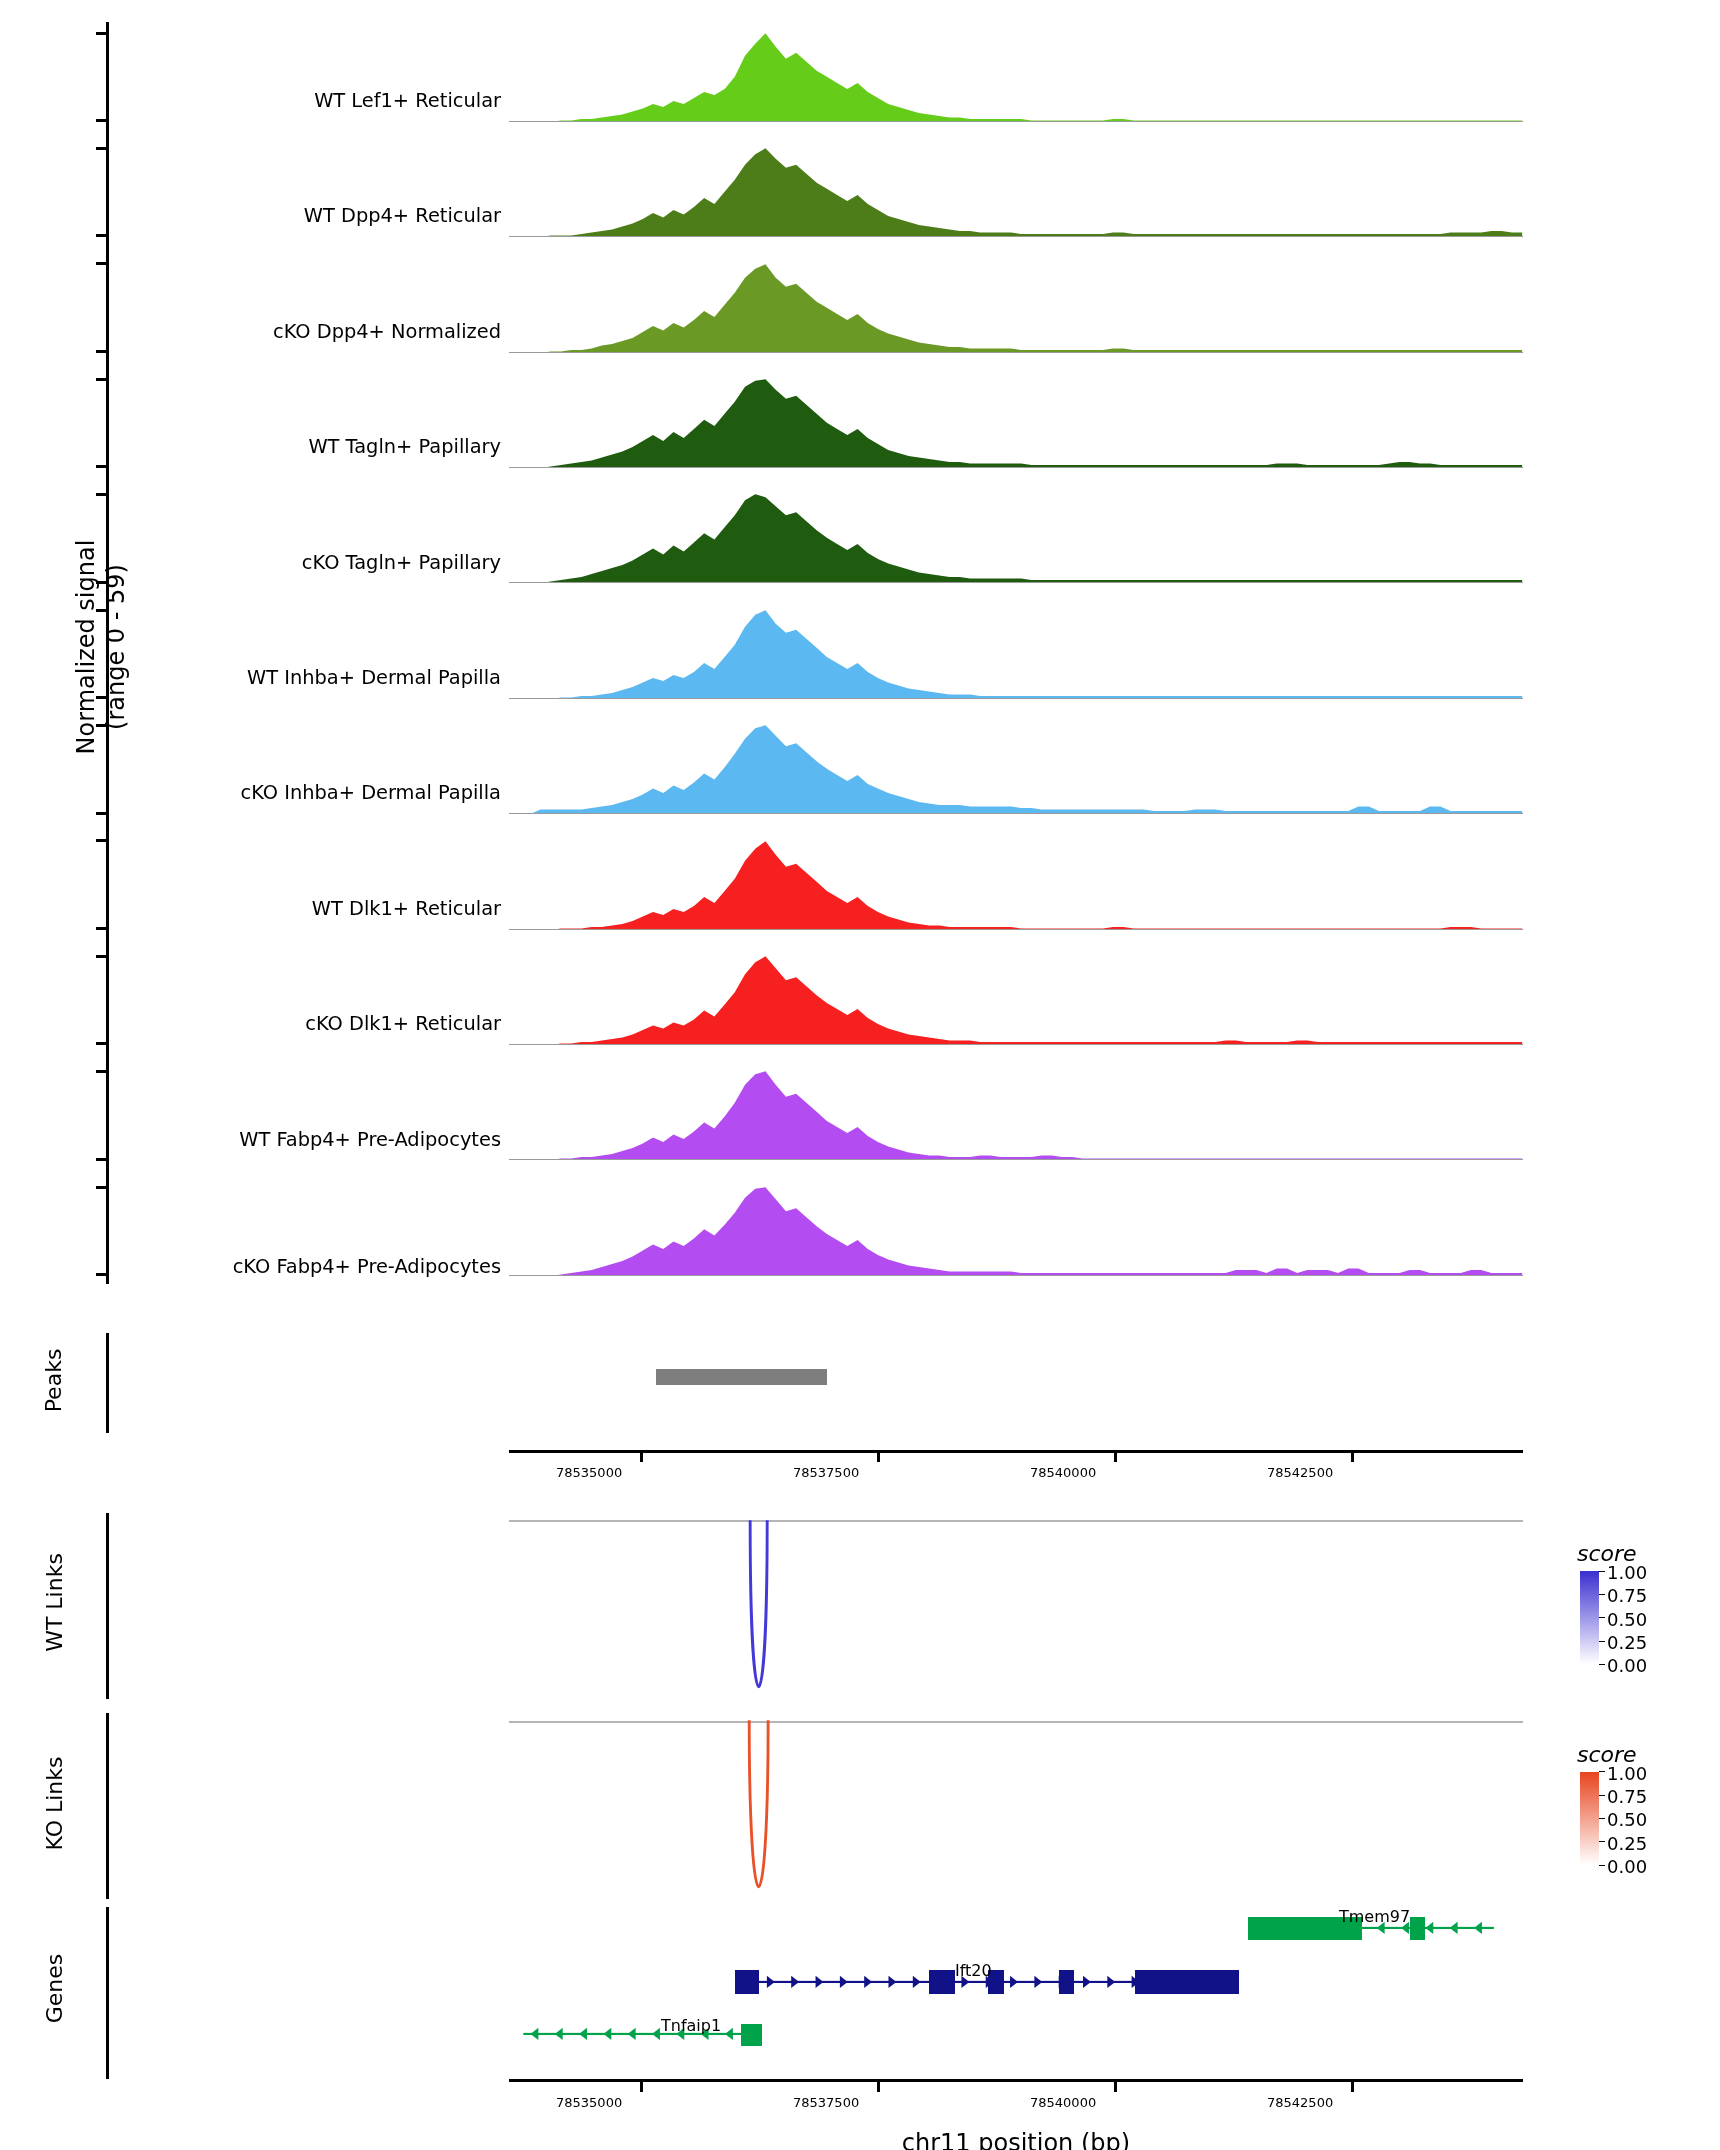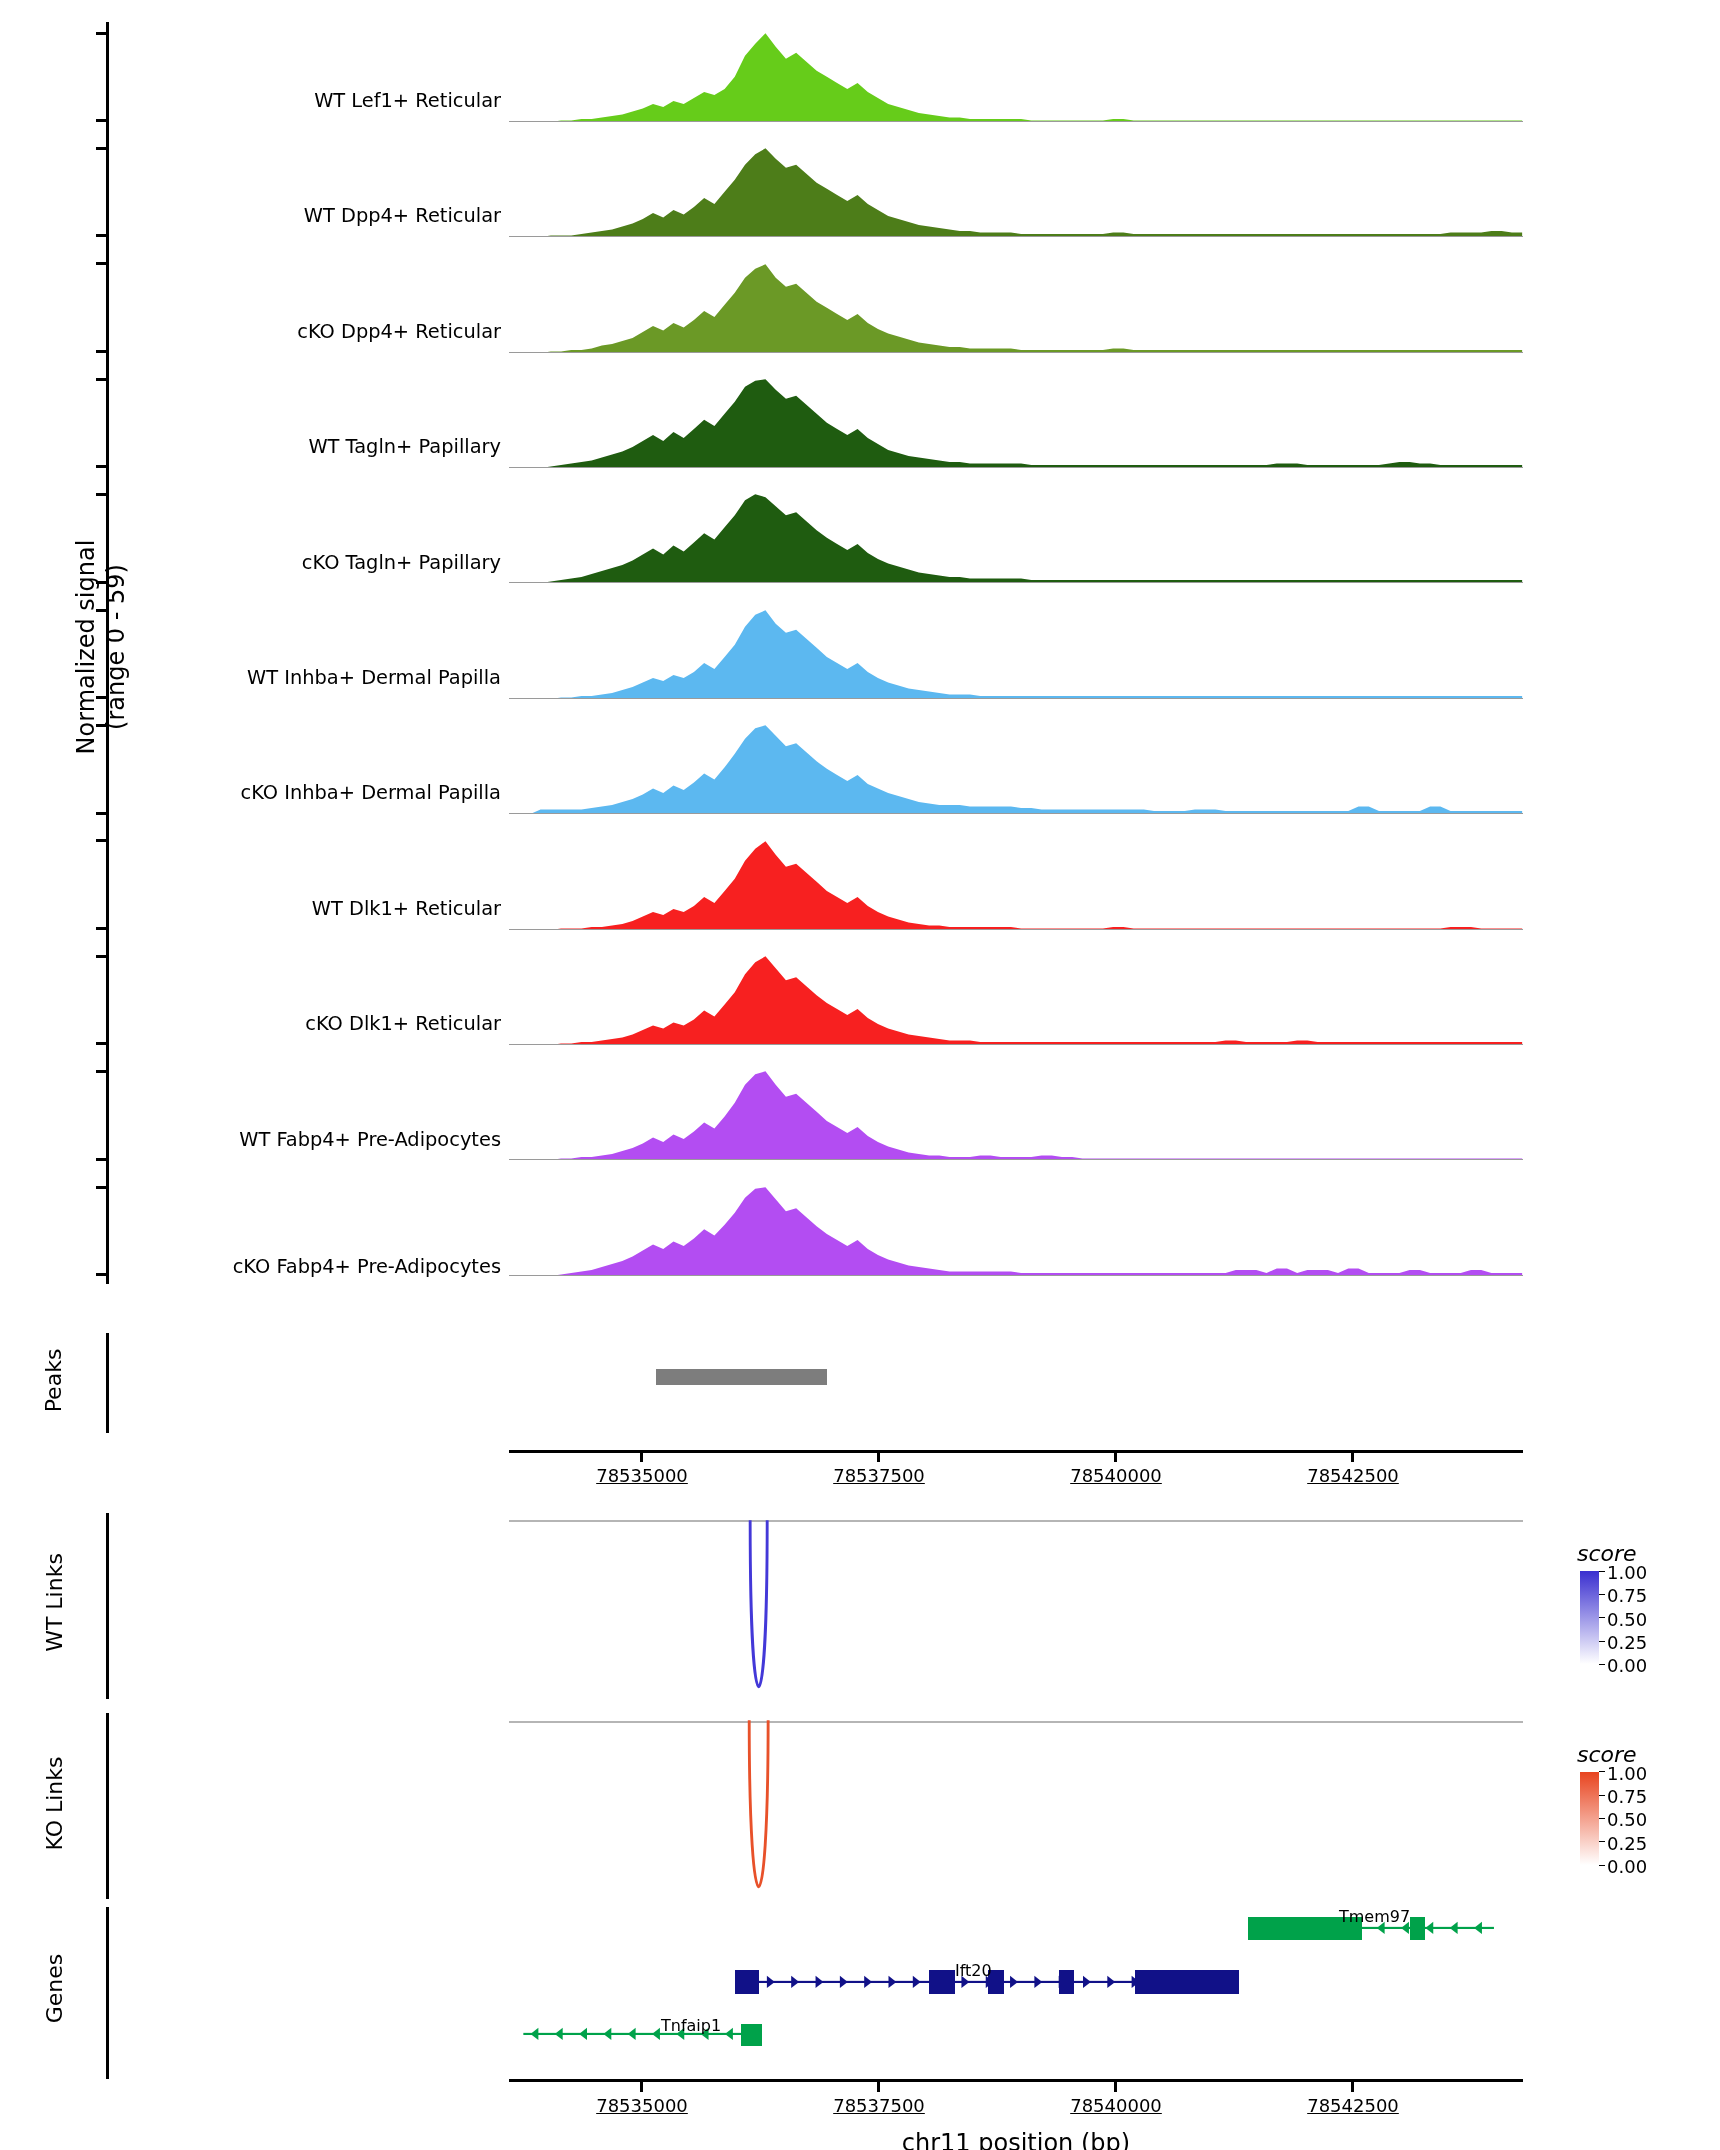--- a/index.html
+++ b/index.html
@@ -58,24 +58,23 @@
   }
 
   
   .axis-line {
     position: absolute;
     background: #000000;
     height: 2.9px;
   }
   .axis-tick-label {
     position: absolute;
-    font-size: 18px;
-    text-align: center;
+    font-size: 13px;
+    text-align: left;
     width: 172px;
-    text-decoration: underline;
   }
   .axis-title {
     position: absolute;
     font-size: 24px;
     text-align: center;
   }
 
   
   .peak-bar {
     position: absolute;
@@ -151,21 +150,21 @@
       </svg>
       <div class="baseline"></div>
     </div>
     <div class="tl" style="top:204px;">WT Dpp4+ Reticular</div>
     <div class="track" style="top:144px; height:93px;">
       <svg width="1014" height="93" viewBox="0 0 1415 130">
         <path d="M0.0 130.0 L14.3 130.0 L28.6 130.0 L42.9 130.0 L57.2 127.9 L71.5 127.9 L85.8 127.9 L100.1 125.8 L114.3 123.7 L128.6 121.6 L142.9 119.5 L157.2 115.3 L171.5 111.1 L185.8 104.8 L200.1 96.4 L214.4 102.7 L228.7 92.2 L243.0 98.5 L257.3 88.0 L271.6 75.4 L285.9 83.8 L300.2 66.9 L314.4 50.1 L328.7 29.1 L343.0 14.4 L357.3 6.0 L371.6 20.7 L385.9 33.3 L400.2 29.1 L414.5 41.7 L428.8 54.3 L443.1 62.7 L457.4 71.2 L471.7 79.6 L486.0 71.2 L500.3 83.8 L514.5 92.2 L528.8 100.6 L543.1 104.8 L557.4 109.0 L571.7 113.2 L586.0 115.3 L600.3 117.4 L614.6 119.5 L628.9 121.6 L643.2 121.6 L657.5 123.7 L671.8 123.7 L686.1 123.7 L700.4 123.7 L714.6 125.8 L728.9 125.8 L743.2 125.8 L757.5 125.8 L771.8 125.8 L786.1 125.8 L800.4 125.8 L814.7 125.8 L829.0 125.8 L843.3 123.7 L857.6 123.7 L871.9 125.8 L886.2 125.8 L900.5 125.8 L914.7 125.8 L929.0 125.8 L943.3 125.8 L957.6 125.8 L971.9 125.8 L986.2 125.8 L1000.5 125.8 L1014.8 125.8 L1029.1 125.8 L1043.4 125.8 L1057.7 125.8 L1072.0 125.8 L1086.3 125.8 L1100.6 125.8 L1114.8 125.8 L1129.1 125.8 L1143.4 125.8 L1157.7 125.8 L1172.0 125.8 L1186.3 125.8 L1200.6 125.8 L1214.9 125.8 L1229.2 125.8 L1243.5 125.8 L1257.8 125.8 L1272.1 125.8 L1286.4 125.8 L1300.7 125.8 L1314.9 123.7 L1329.2 123.7 L1343.5 123.7 L1357.8 123.7 L1372.1 121.6 L1386.4 121.6 L1400.7 123.7 L1415.0 123.7 L 1415 130 L 0 130 Z" fill="#4d7d19" stroke="none"></path>
       </svg>
       <div class="baseline"></div>
     </div>
-    <div class="tl" style="top:320px;">cKO Dpp4+ Reticular</div>
+    <div class="tl" style="top:320px;">cKO Dpp4+ Normalized</div>
     <div class="track" style="top:260px; height:93px;">
       <svg width="1014" height="93" viewBox="0 0 1415 130">
         <path d="M0.0 130.0 L14.3 130.0 L28.6 130.0 L42.9 130.0 L57.2 127.9 L71.5 127.9 L85.8 125.8 L100.1 125.8 L114.3 123.7 L128.6 119.5 L142.9 117.4 L157.2 113.2 L171.5 109.0 L185.8 100.6 L200.1 92.2 L214.4 98.5 L228.7 88.0 L243.0 94.3 L257.3 83.8 L271.6 71.2 L285.9 79.6 L300.2 62.7 L314.4 45.9 L328.7 24.9 L343.0 12.3 L357.3 6.0 L371.6 24.9 L385.9 37.5 L400.2 33.3 L414.5 45.9 L428.8 58.5 L443.1 66.9 L457.4 75.4 L471.7 83.8 L486.0 75.4 L500.3 88.0 L514.5 96.4 L528.8 102.7 L543.1 106.9 L557.4 111.1 L571.7 115.3 L586.0 117.4 L600.3 119.5 L614.6 121.6 L628.9 121.6 L643.2 123.7 L657.5 123.7 L671.8 123.7 L686.1 123.7 L700.4 123.7 L714.6 125.8 L728.9 125.8 L743.2 125.8 L757.5 125.8 L771.8 125.8 L786.1 125.8 L800.4 125.8 L814.7 125.8 L829.0 125.8 L843.3 123.7 L857.6 123.7 L871.9 125.8 L886.2 125.8 L900.5 125.8 L914.7 125.8 L929.0 125.8 L943.3 125.8 L957.6 125.8 L971.9 125.8 L986.2 125.8 L1000.5 125.8 L1014.8 125.8 L1029.1 125.8 L1043.4 125.8 L1057.7 125.8 L1072.0 125.8 L1086.3 125.8 L1100.6 125.8 L1114.8 125.8 L1129.1 125.8 L1143.4 125.8 L1157.7 125.8 L1172.0 125.8 L1186.3 125.8 L1200.6 125.8 L1214.9 125.8 L1229.2 125.8 L1243.5 125.8 L1257.8 125.8 L1272.1 125.8 L1286.4 125.8 L1300.7 125.8 L1314.9 125.8 L1329.2 125.8 L1343.5 125.8 L1357.8 125.8 L1372.1 125.8 L1386.4 125.8 L1400.7 125.8 L1415.0 125.8 L 1415 130 L 0 130 Z" fill="#6b9926" stroke="none"></path>
       </svg>
       <div class="baseline"></div>
     </div>
     <div class="tl" style="top:435px;">WT Tagln+ Papillary</div>
     <div class="track" style="top:375px; height:93px;">
       <svg width="1014" height="93" viewBox="0 0 1415 130">
         <path d="M0.0 130.0 L14.3 130.0 L28.6 130.0 L42.9 130.0 L57.2 127.9 L71.5 125.8 L85.8 123.7 L100.1 121.6 L114.3 119.5 L128.6 115.3 L142.9 111.1 L157.2 106.9 L171.5 100.6 L185.8 92.2 L200.1 83.8 L214.4 92.2 L228.7 79.6 L243.0 88.0 L257.3 75.4 L271.6 62.7 L285.9 71.2 L300.2 54.3 L314.4 37.5 L328.7 16.5 L343.0 8.1 L357.3 6.0 L371.6 20.7 L385.9 33.3 L400.2 29.1 L414.5 41.7 L428.8 54.3 L443.1 66.9 L457.4 75.4 L471.7 83.8 L486.0 75.4 L500.3 88.0 L514.5 96.4 L528.8 104.8 L543.1 109.0 L557.4 113.2 L571.7 115.3 L586.0 117.4 L600.3 119.5 L614.6 121.6 L628.9 121.6 L643.2 123.7 L657.5 123.7 L671.8 123.7 L686.1 123.7 L700.4 123.7 L714.6 123.7 L728.9 125.8 L743.2 125.8 L757.5 125.8 L771.8 125.8 L786.1 125.8 L800.4 125.8 L814.7 125.8 L829.0 125.8 L843.3 125.8 L857.6 125.8 L871.9 125.8 L886.2 125.8 L900.5 125.8 L914.7 125.8 L929.0 125.8 L943.3 125.8 L957.6 125.8 L971.9 125.8 L986.2 125.8 L1000.5 125.8 L1014.8 125.8 L1029.1 125.8 L1043.4 125.8 L1057.7 125.8 L1072.0 123.7 L1086.3 123.7 L1100.6 123.7 L1114.8 125.8 L1129.1 125.8 L1143.4 125.8 L1157.7 125.8 L1172.0 125.8 L1186.3 125.8 L1200.6 125.8 L1214.9 125.8 L1229.2 123.7 L1243.5 121.6 L1257.8 121.6 L1272.1 123.7 L1286.4 123.7 L1300.7 125.8 L1314.9 125.8 L1329.2 125.8 L1343.5 125.8 L1357.8 125.8 L1372.1 125.8 L1386.4 125.8 L1400.7 125.8 L1415.0 125.8 L 1415 130 L 0 130 Z" fill="#1f5c10" stroke="none"></path>

